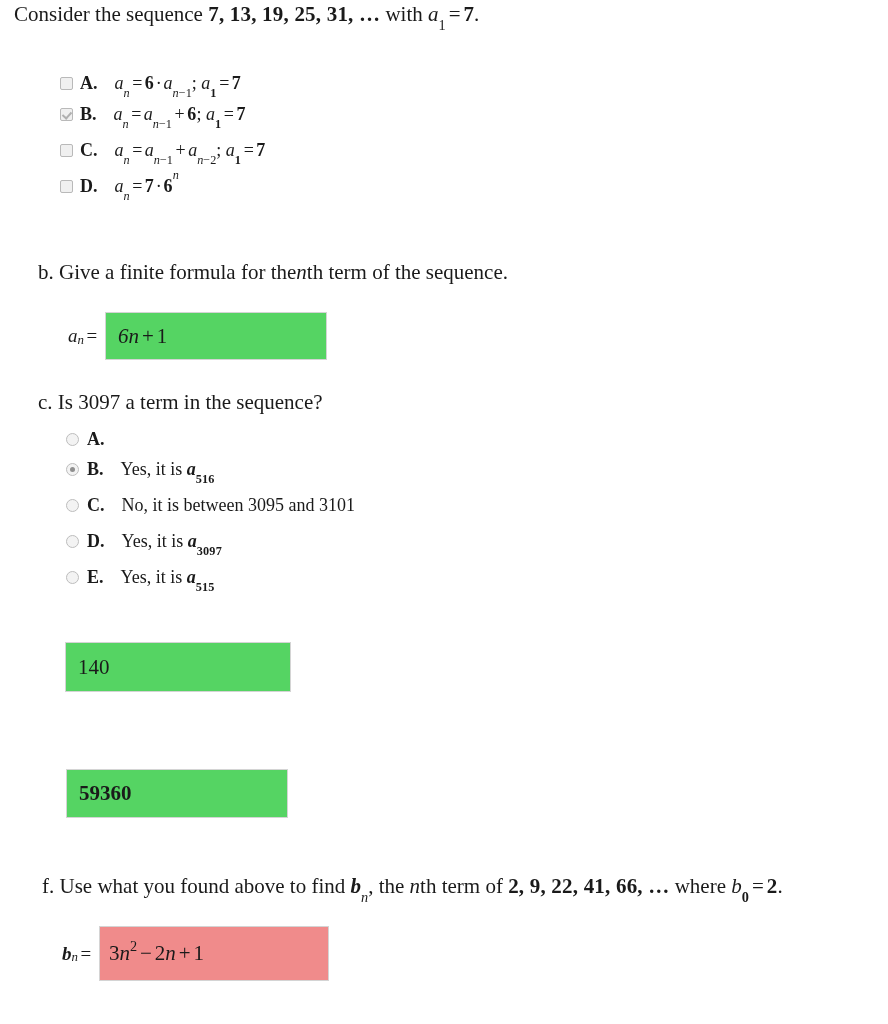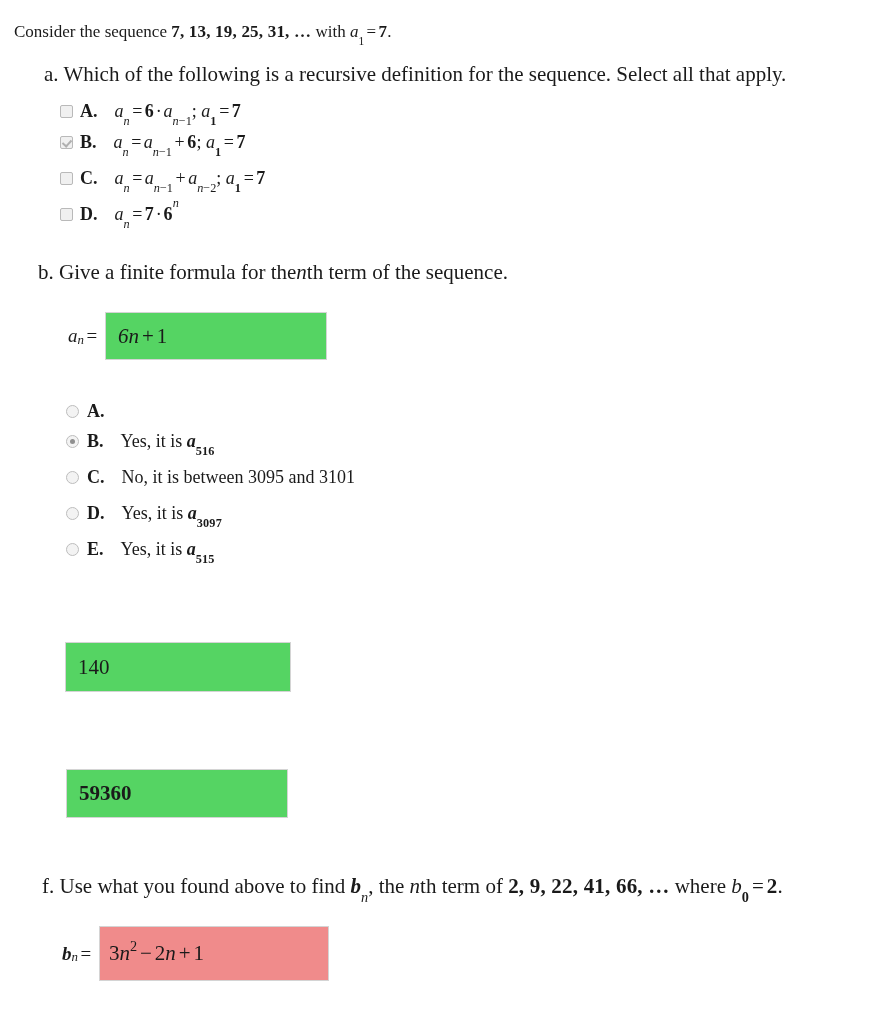--- a/index.html
+++ b/index.html
@@ -29,22 +29,22 @@
     line-height: 0;
     position: relative;
   }
   sub { bottom: -0.28em; }
   sup { top: -0.52em; }
 
   
   .prompt {
     position: absolute;
     left: 14px;
-    top: 18px;
-    font-size: 17px;
+    top: 0;
+    font-size: 21px;
     line-height: 28px;
     white-space: nowrap;
   }
 
   
   .qblock { position: absolute; }
   .qlabel {
     font-size: 21px;
     line-height: 28px;
     white-space: nowrap;
@@ -141,24 +141,20 @@
 <body>
 
 <div class="prompt">
   <span>Consider the sequence</span>
   <span class="mathtext mn">7, 13, 19, 25, 31, …</span>
   <span>with</span>
   <span class="mathtext"><span class="mi">a</span><sub>1</sub><span class="mo">=</span><span class="mn">7</span><span>.</span></span>
 </div>
 
 <div class="qblock" style="left:44px; top:60px;">
-  <div class="qlabel">
-    <span>a.</span>
-    <span>Which of the following is a recursive definition for the sequence. Select all that apply.</span>
-  </div>
 
   <div class="opt-list" style="margin-top:10px; margin-left:16px;">
 
     <div class="opt-row" style="height:26px;">
       <span class="cbox"></span>
       <span class="opt-letter mathtext">A.</span>
       <span class="mathtext opt-body"><span class="mi">a</span><sub class="mi">n</sub><span class="mo">=</span><span class="mn">6</span><span class="mo-tight">·</span><span class="mi">a</span><sub class="mi">n</sub><sub>−1</sub><span>;</span>&nbsp;<span class="mi">a</span><sub class="mn">1</sub><span class="mo">=</span><span class="mn">7</span></span>
     </div>
 
     <div class="opt-row" style="height:36px;">
@@ -197,20 +193,26 @@
     <span class="ansbox correct mathtext" style="width:222px;">
         <span class="mi">6</span>
         <span class="mi">n</span>
         <span class="mo">+</span>
         <span>1</span>
       </span>
   </div>
 </div>
 
 <div class="qblock" style="left:38px; top:388px;">
+  <div class="qlabel">
+    <span>c.</span>
+    <span>Is</span>
+    <span>3097</span>
+    <span>a term in the sequence?</span>
+  </div>
 
   <div class="opt-list" style="margin-top:11px; margin-left:28px;">
 
     <div class="opt-row" style="height:24px;">
       <span class="radio"></span>
       <span class="opt-letter">A.</span>
     </div>
 
     <div class="opt-row" style="height:36px;">
       <span class="radio selected"></span>

